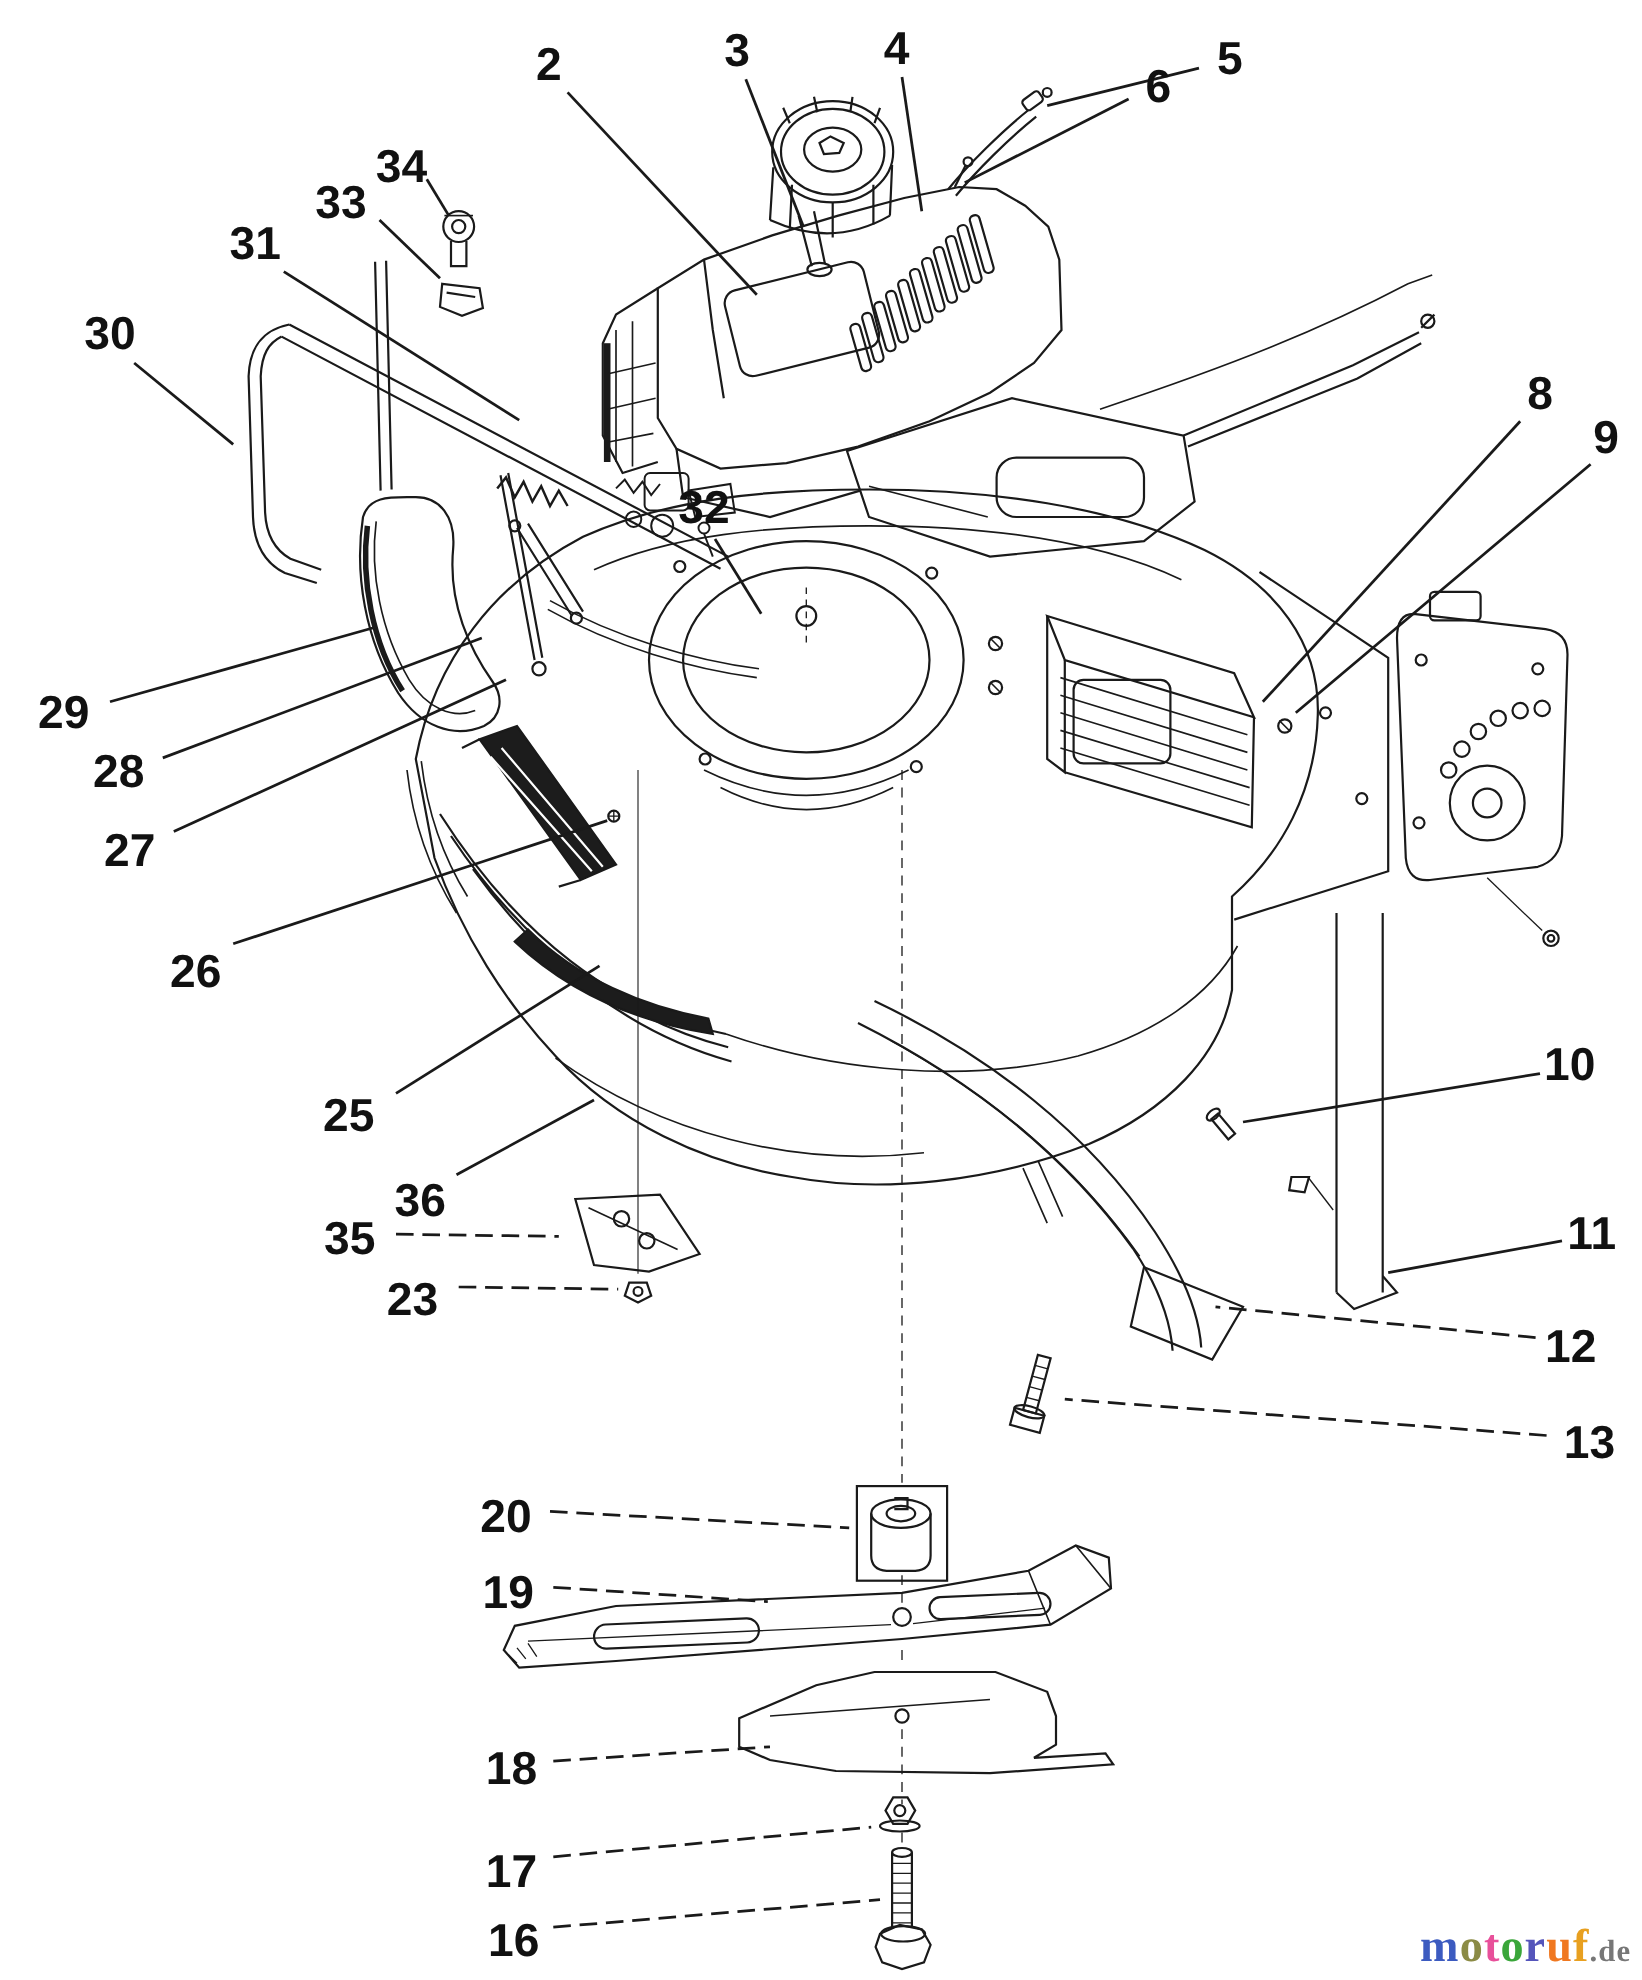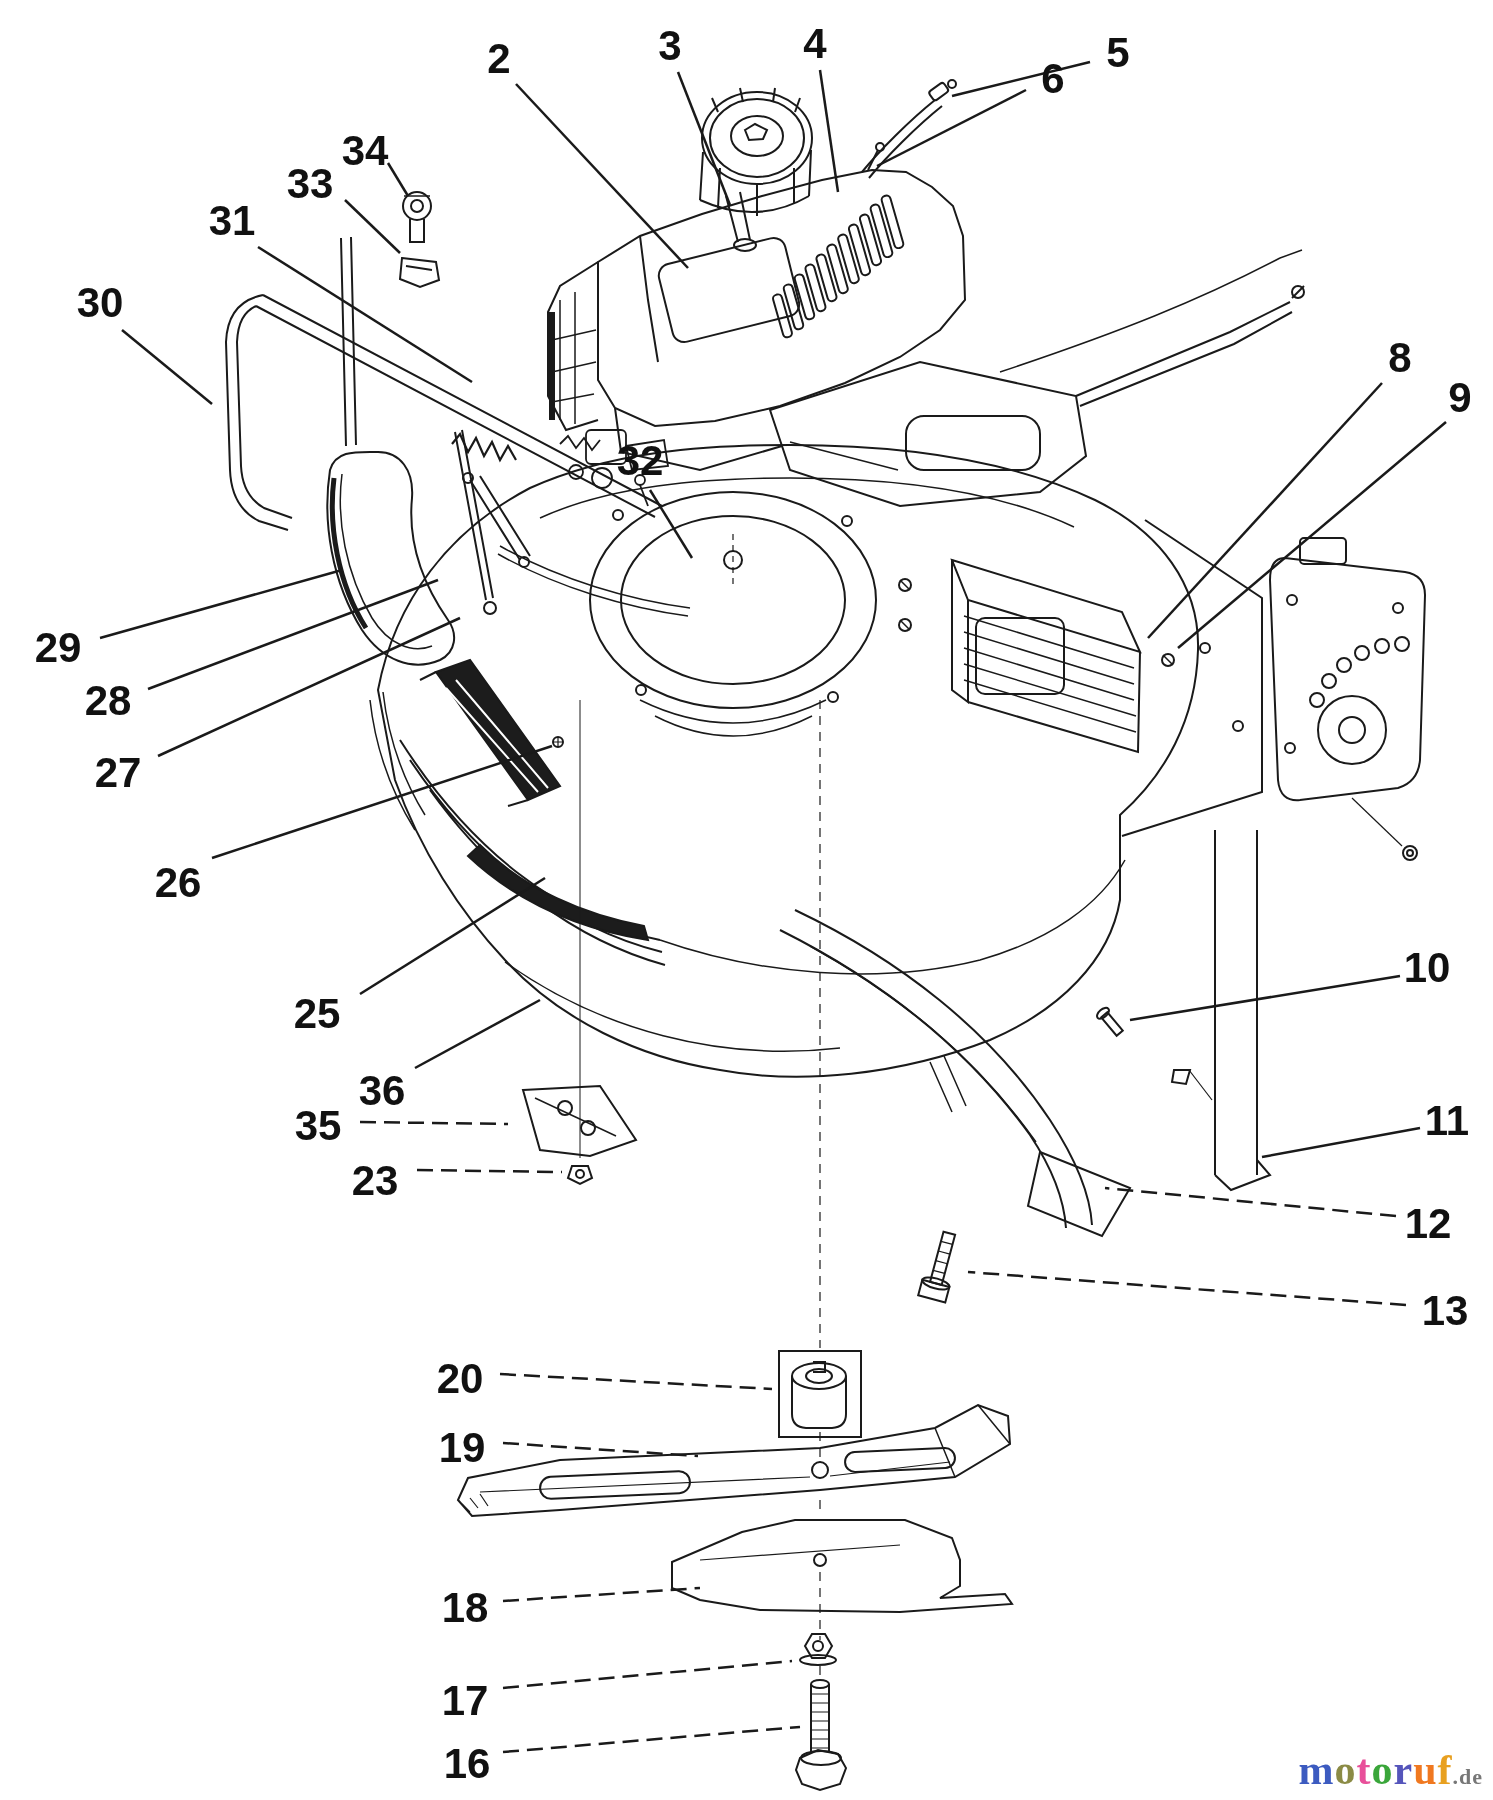--- a/index.html
+++ b/index.html
@@ -2,21 +2,21 @@
 <html><head>
 <meta charset="utf-8">
 <style>
   html,body{margin:0;padding:0;background:#fff;}
   .stage{position:relative;width:1493px;height:1800px;background:#ffffff;overflow:hidden;
          font-family:"Liberation Sans",sans-serif;}
   svg{position:absolute;left:0;top:0;}
   .callout-num{font-family:"Liberation Sans",sans-serif;font-weight:bold;font-size:42px;fill:#111;}
   .wm{position:absolute;right:10px;bottom:6px;font-family:"Liberation Serif",serif;
       font-weight:bold;font-size:42px;letter-spacing:1px;white-space:nowrap;}
-  .wm .suffix{font-size:22px;font-weight:bold;}
+  .wm .suffix{font-size:28px;font-weight:bold;}
 </style>
 </head>
 <body>
 
 <div class="stage">
 <svg width="1493" height="1800" viewBox="0 0 1493 1800">
 
   <g stroke="#1a1a1a" fill="none" stroke-width="2">
 
     <g>

